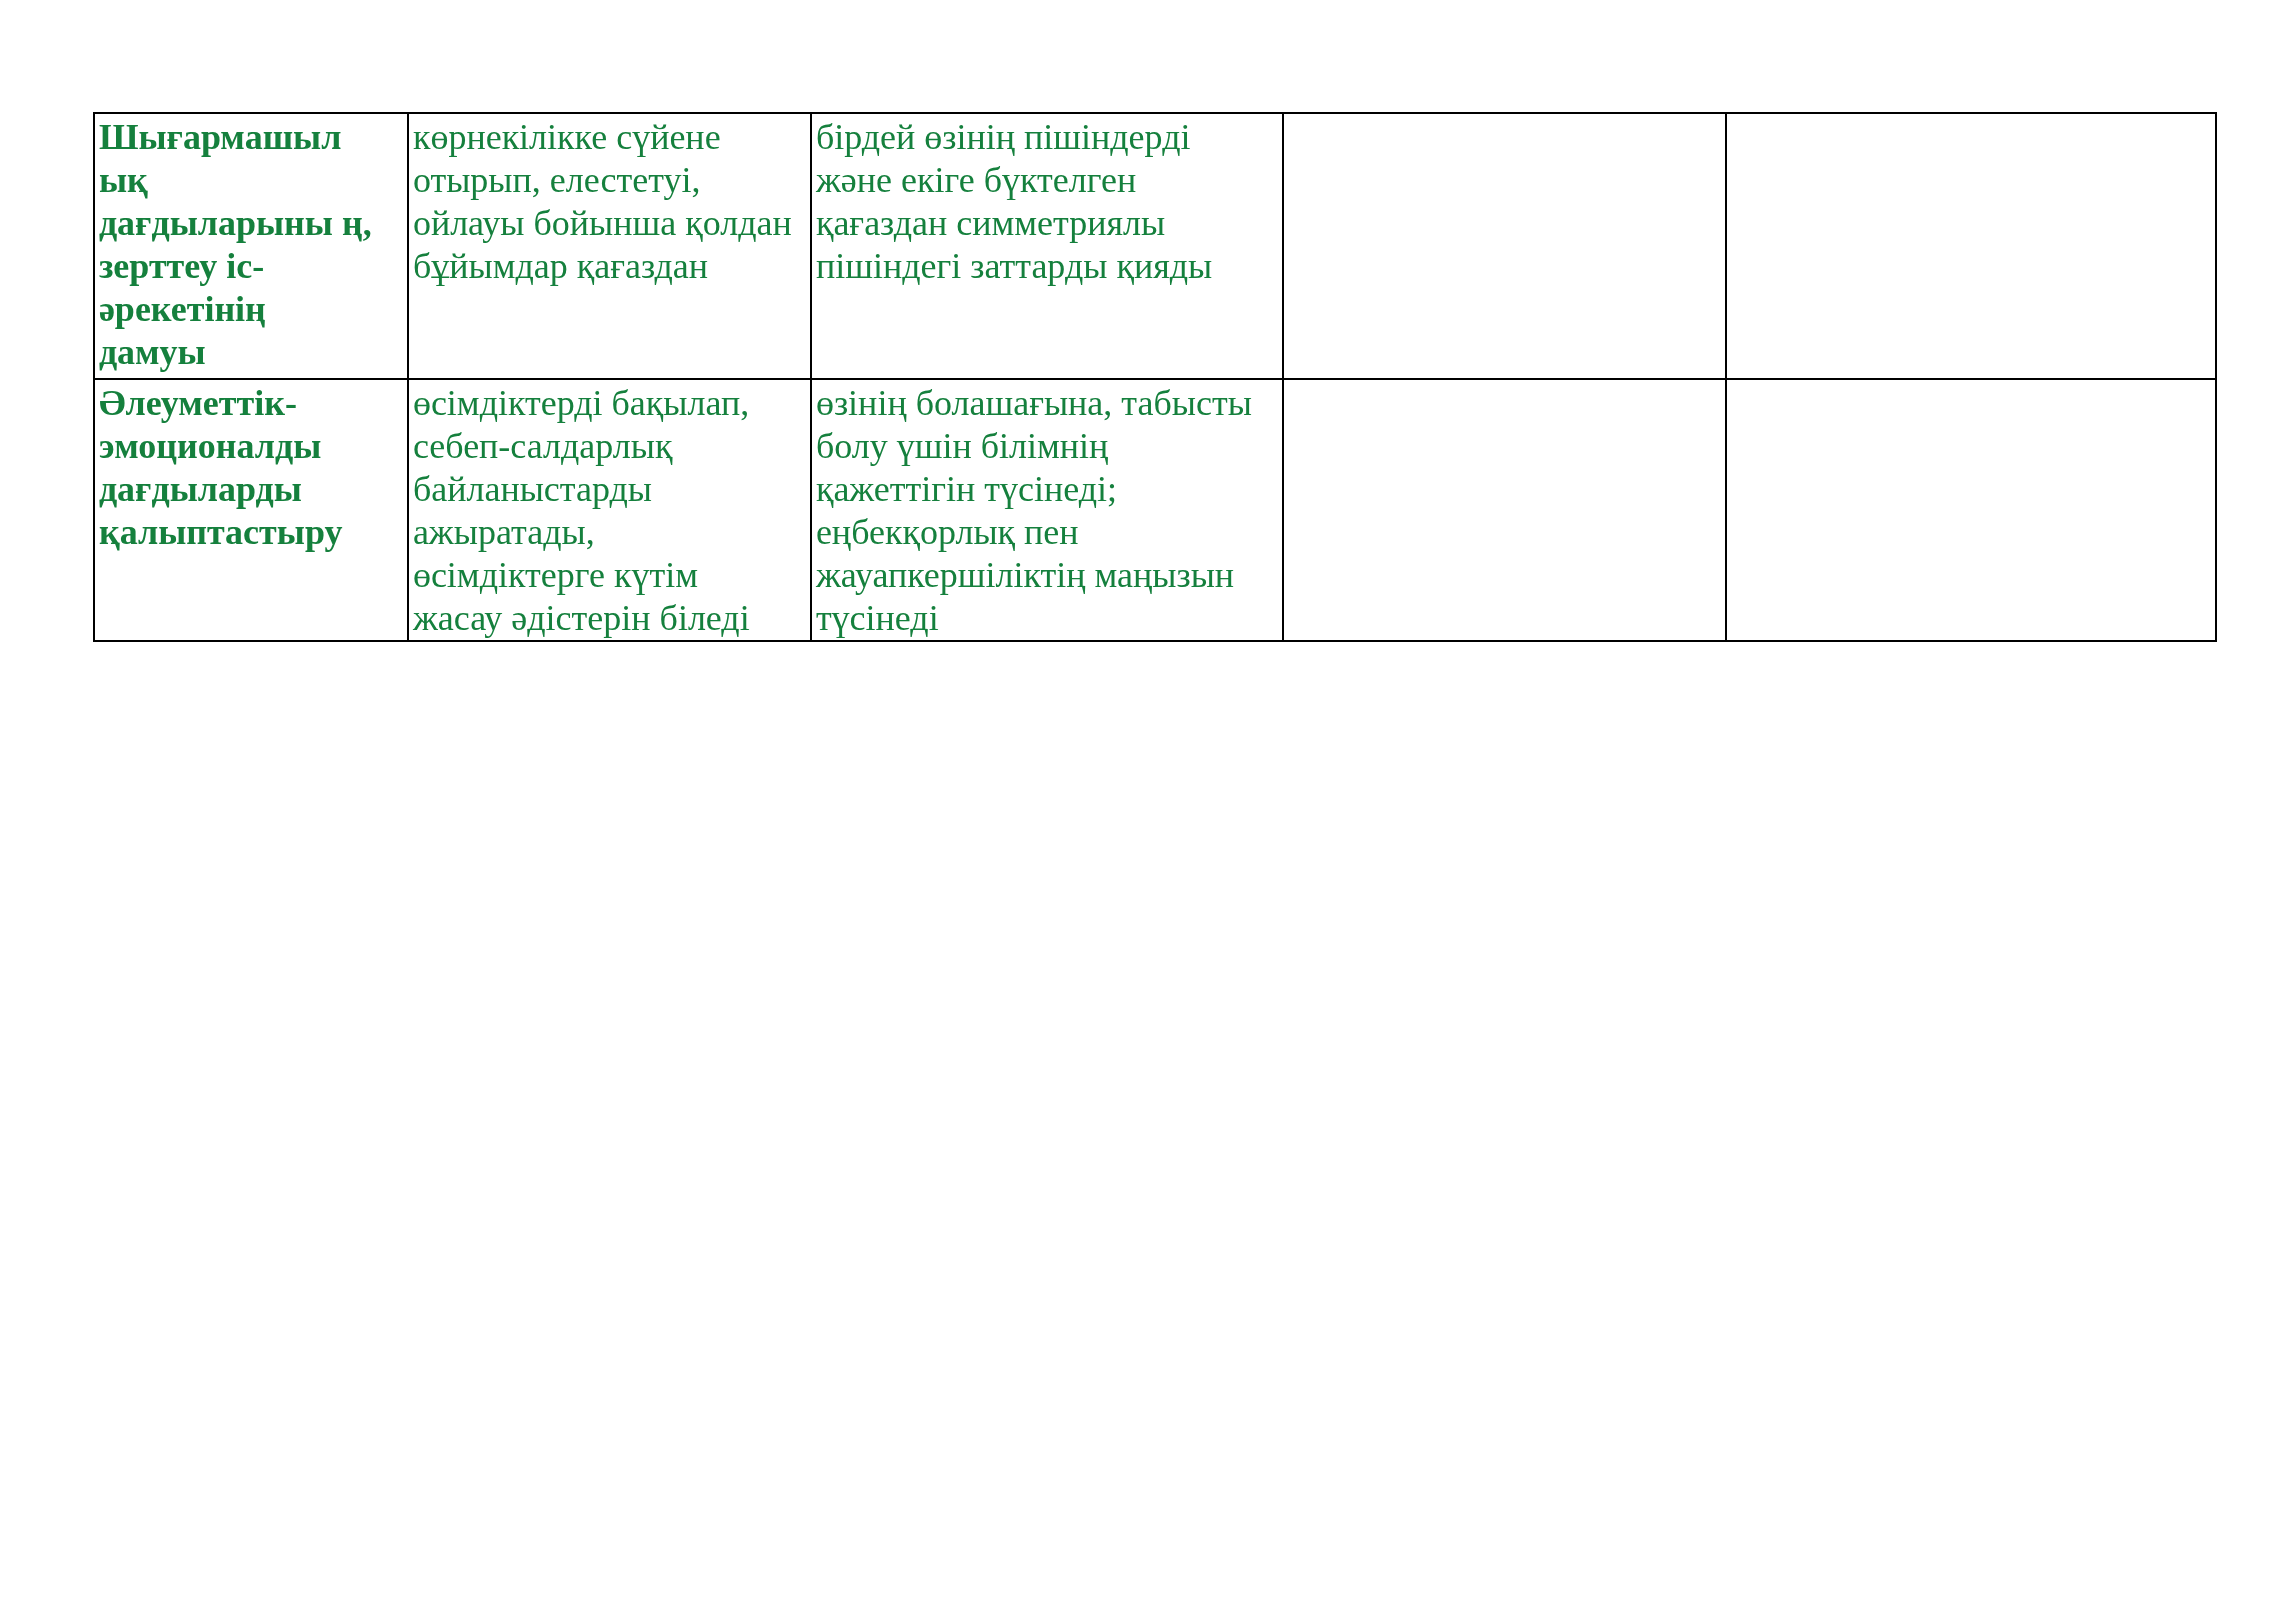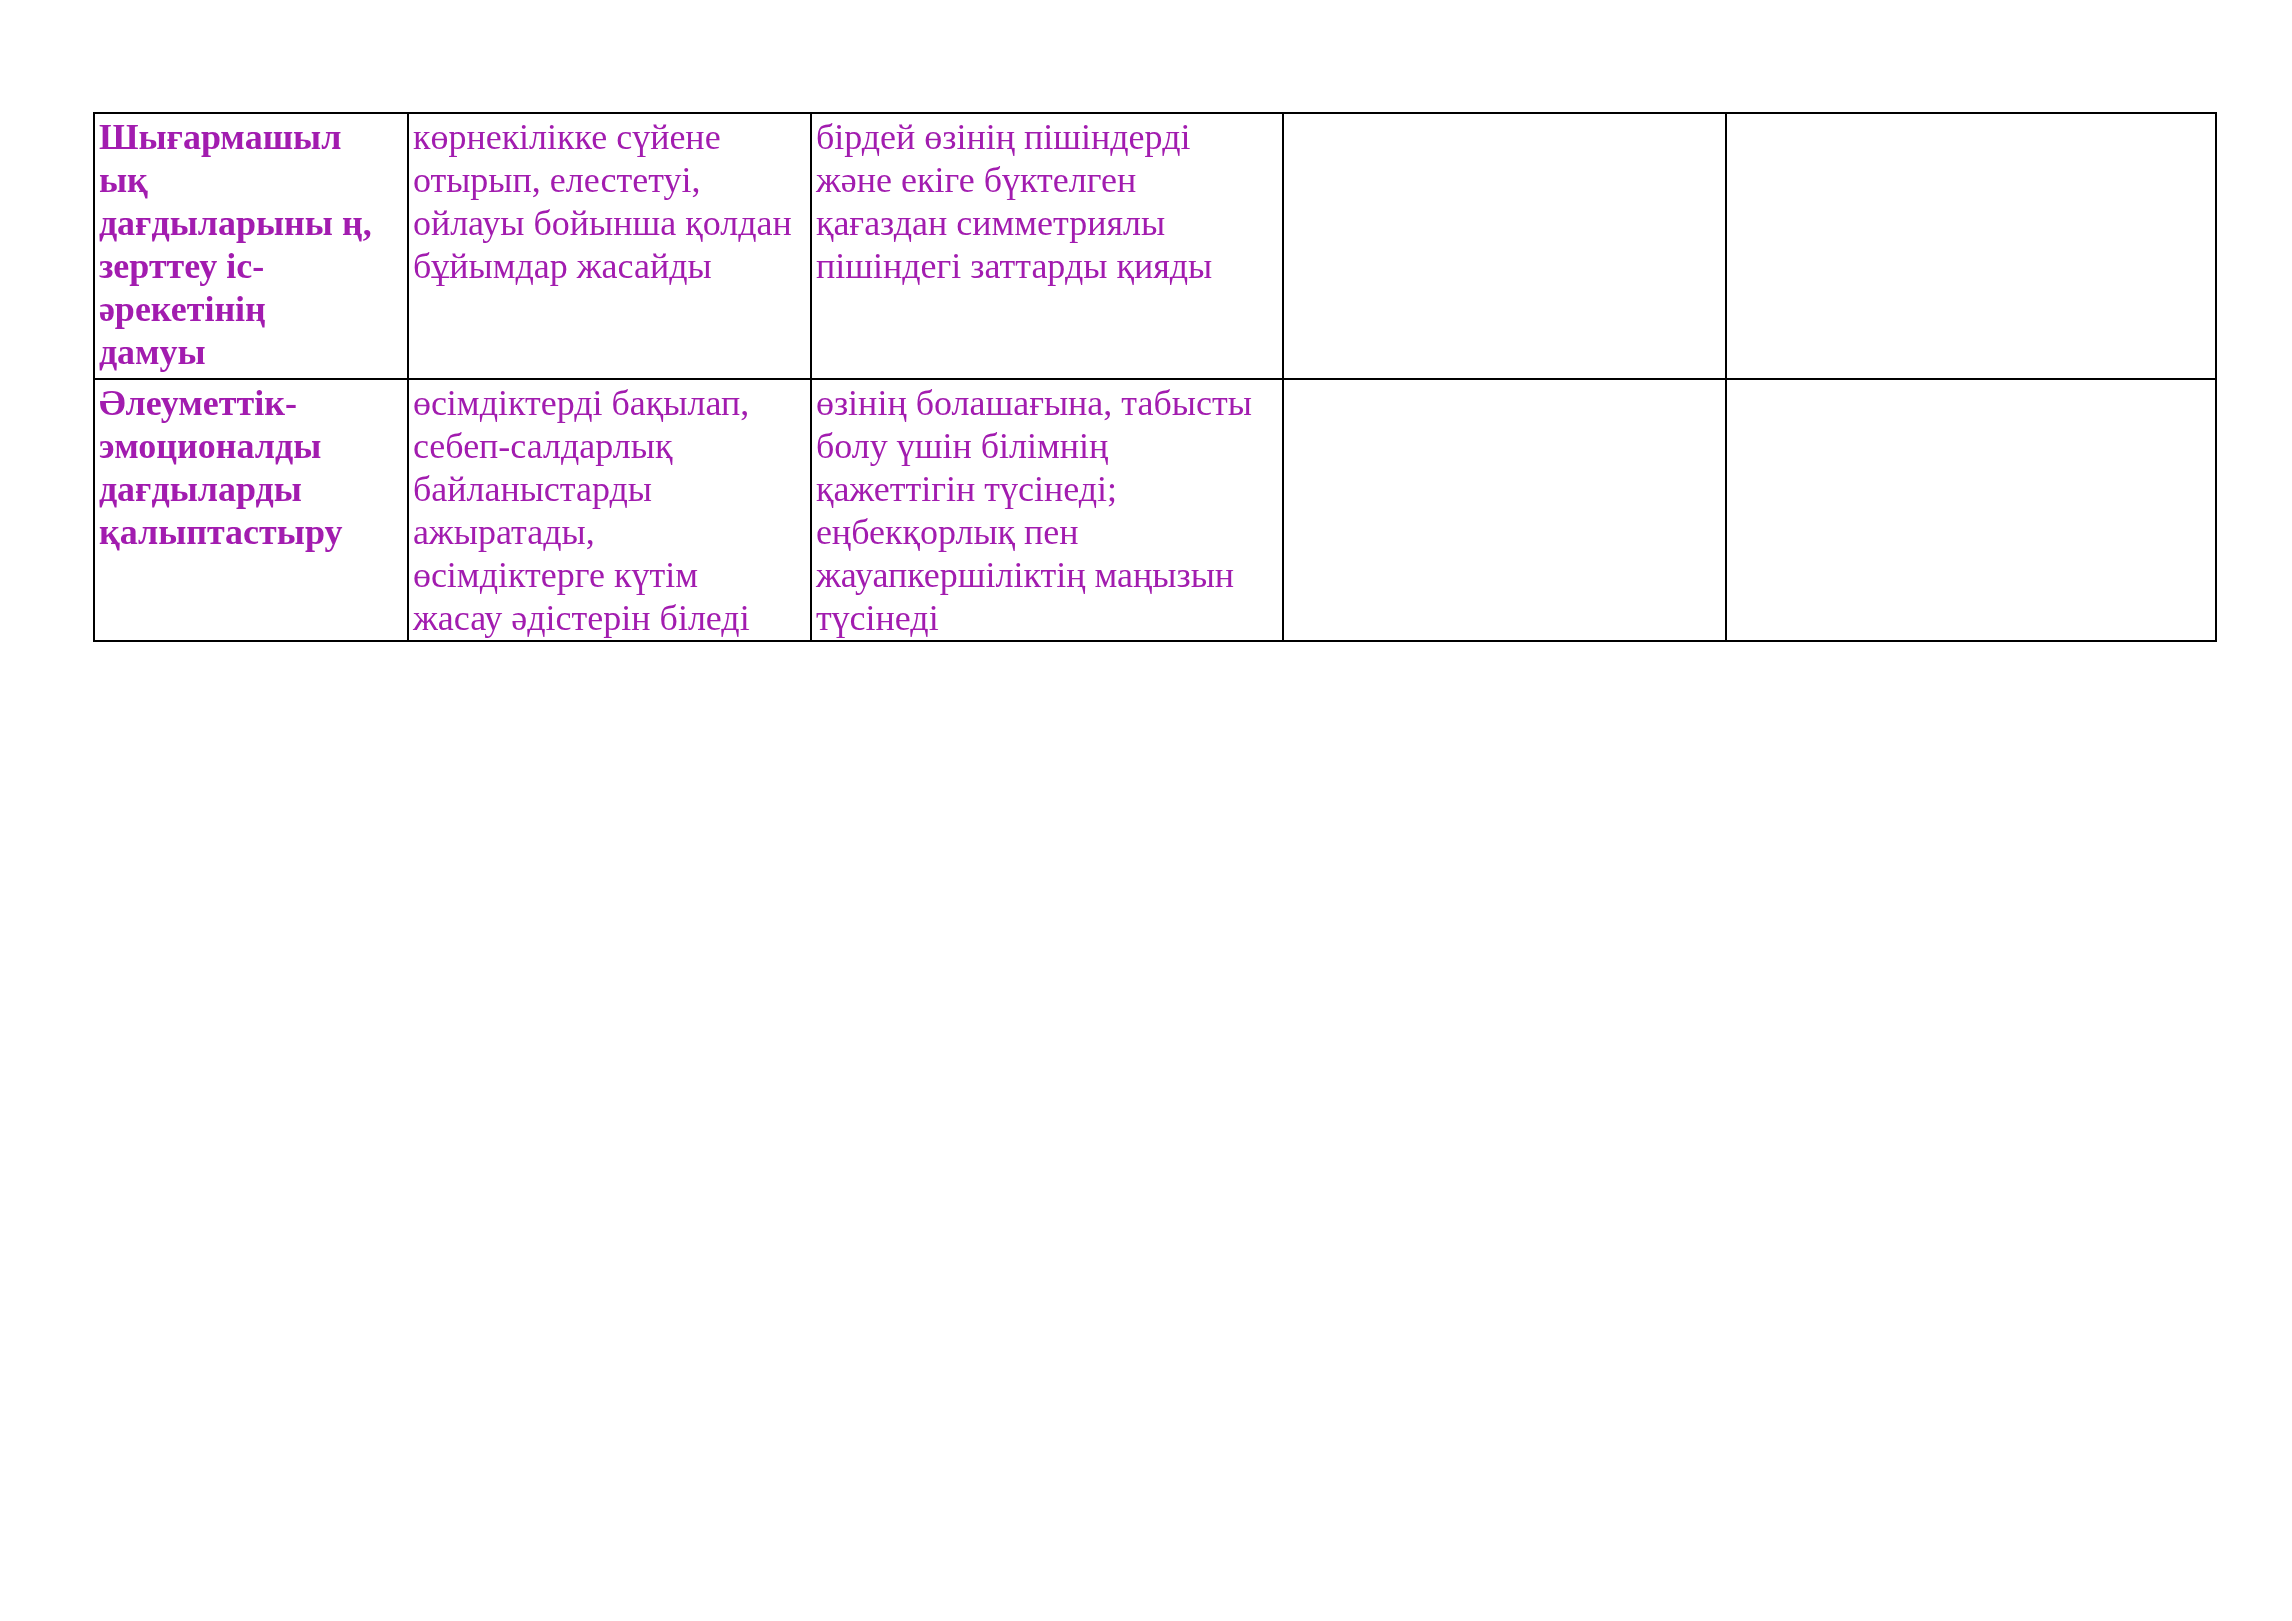--- a/index.html
+++ b/index.html
@@ -7,21 +7,21 @@
     padding: 0;
     background: #ffffff;
   }
   .page {
     position: relative;
     width: 2293px;
     height: 1470px;
     background: #ffffff;
     overflow: hidden;
     font-family: "Liberation Serif", serif;
-    color: #a21caf;
+    color: #15803d;
   }
   table.doc-table {
     position: absolute;
     left: 93px;
     top: 112px;
     border-collapse: collapse;
     table-layout: fixed;
   }
   table.doc-table col.c0 { width: 314px; }
   table.doc-table col.c1 { width: 403px; }
@@ -59,21 +59,21 @@
       <tr class="r0">
         <td class="bold">Шығармашыл
 ық
 дағдыларыны ң,
 зерттеу іс-
 әрекетінің
 дамуы</td>
         <td>көрнекілікке сүйене
 отырып, елестетуі,
 ойлауы бойынша қолдан
-бұйымдар жасайды</td>
+бұйымдар қағаздан</td>
         <td>бірдей өзінің пішіндерді
 және екіге бүктелген
 қағаздан симметриялы
 пішіндегі заттарды қияды</td>
         <td></td>
         <td></td>
       </tr>
       <tr class="r1">
         <td class="bold">Әлеуметтік-
 эмоционалды

